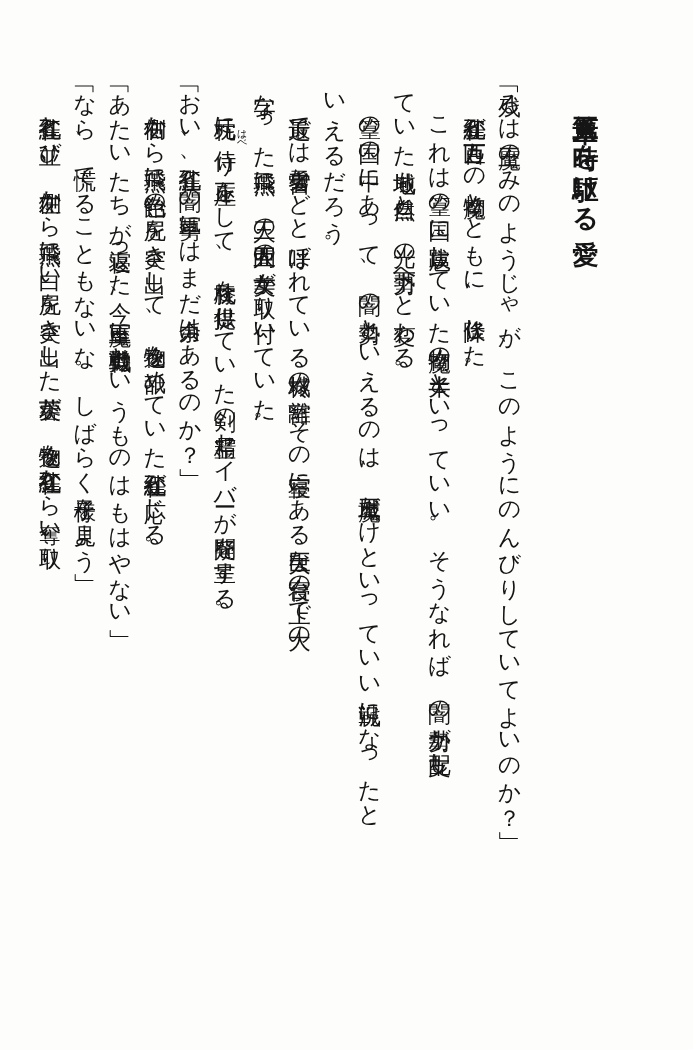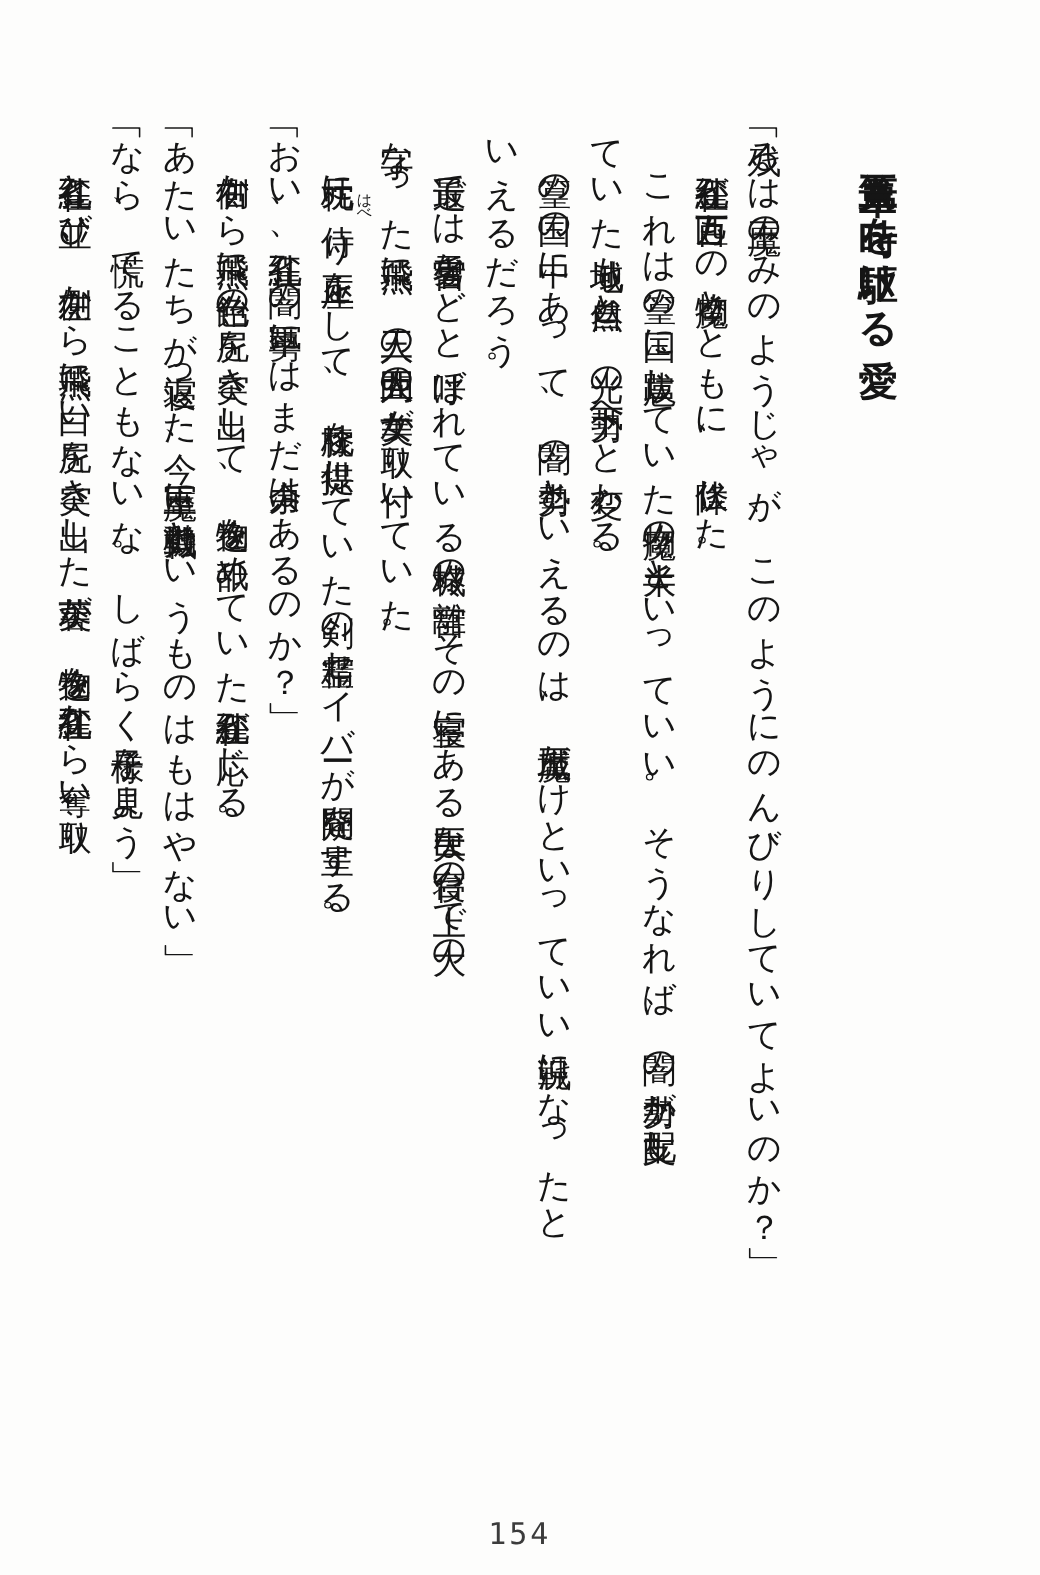--- a/index.html
+++ b/index.html
@@ -83,14 +83,13 @@
     <p class="line indent"><span>枕元に</span><ruby><span>侍</span><rt>はべ</rt></ruby><span>り正座をして、膝枕を提供していた剣の精霊セイバーが疑問を呈する。</span></p>
 
     <p class="line">「おい、紅孔雀、闇の軍勢にはまだ余力はあるのか？」</p>
     <p class="line indent">右側から飛燕に飴色の尻を突き出して、逸物を舐めていた紅孔雀が応じる。</p>
     <p class="line">「あたいたちが寝返った今、魔王軍に機動戦力というものはもはやない」</p>
     <p class="line">「なら、慌てることもないな。しばらく様子を見よう」</p>
     <p class="line indent">紅孔雀と並び、左側から飛燕に白い尻を突き出した芙蓉が、逸物を紅孔雀から奪い取り</p>
 
   </div>
 
-  <div class="page-number">154</div>
 </div>
 
 </body></html>

